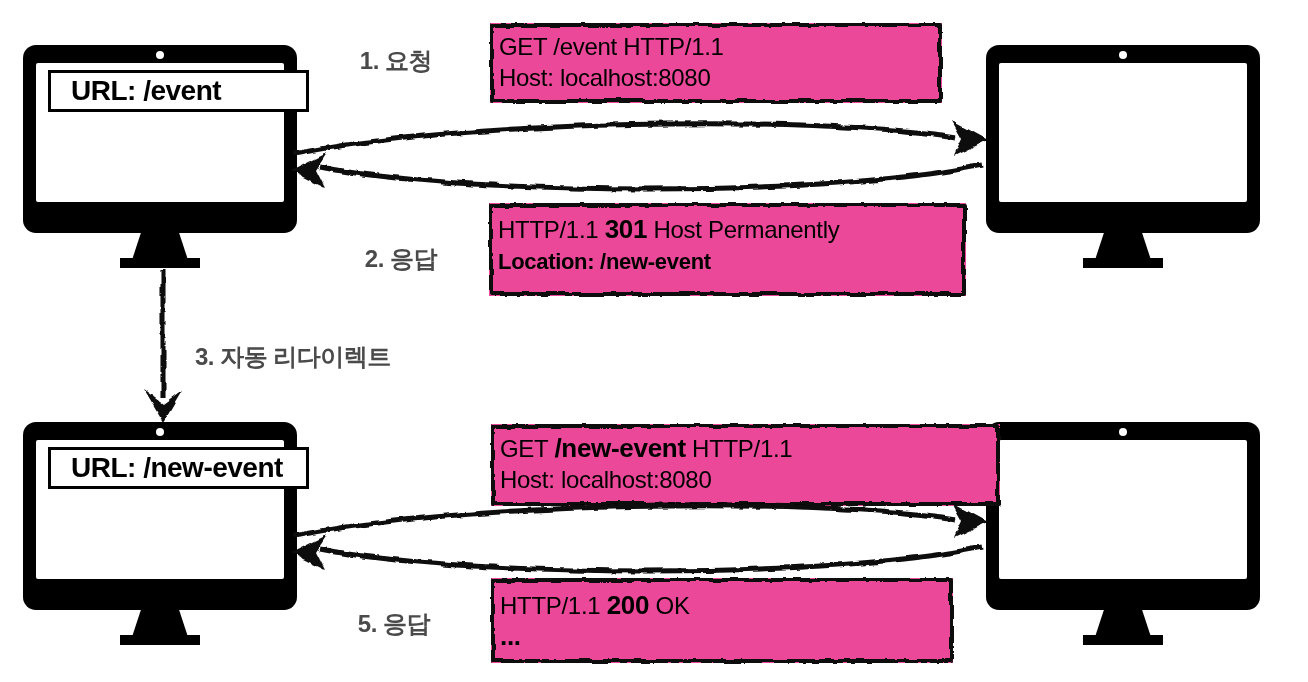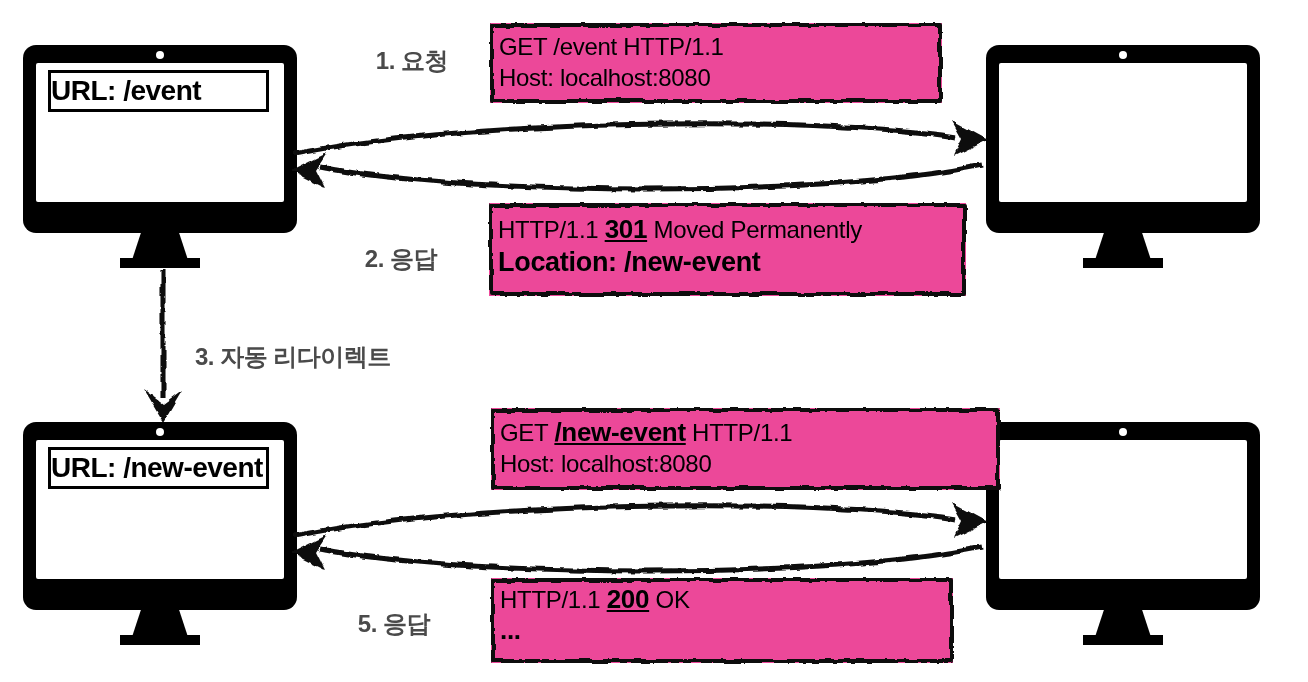--- a/index.html
+++ b/index.html
@@ -9,34 +9,34 @@
   
   .monitor{position:absolute;width:274px;height:225px;}
   .m-frame{position:absolute;left:0;top:0;width:274px;height:188px;background:#000;border-radius:13px;}
   .m-screen{position:absolute;left:13px;top:18px;width:248px;height:139px;background:#fff;border-radius:2px;}
   .m-cam{position:absolute;left:133px;top:6px;width:8px;height:8px;border-radius:50%;background:#fff;}
   .m-neck{position:absolute;left:109px;top:186px;width:56px;height:29px;background:#000;
           clip-path:polygon(17% 0,83% 0,100% 100%,0 100%);}
   .m-base{position:absolute;left:97px;top:213px;width:80px;height:10px;background:#000;}
   .url-box{position:absolute;left:25px;top:25px;width:215px;height:36px;background:#fff;
            border:3px solid #000;font-weight:bold;font-size:28px;line-height:36px;
-           padding:0 0;letter-spacing:-0.5px;white-space:nowrap;color:#000;}
+           padding:0 20px;letter-spacing:-0.5px;white-space:nowrap;color:#000;}
 
   
   .step{position:absolute;font-weight:bold;font-size:24px;line-height:28px;color:#4a4a4a;
         letter-spacing:-0.5px;white-space:nowrap;}
   .step.right{width:140px;text-align:right;}
 
   
   .msg{position:absolute;background:#ec4899;margin-left:48px;}
   .msg .border{position:absolute;inset:0;border:4px solid #0a0a0a;border-radius:2px;filter:url(#rough);}
   .msg .content{position:relative;color:#000;font-size:24px;line-height:31px;
                 letter-spacing:-0.3px;white-space:nowrap;}
-  .msg .em{font-weight:bold;font-size:26px;text-decoration:underline;}
-  .msg .l2-strong{font-weight:bold;font-size:27px;line-height:34px;}
+  .msg .em{font-weight:bold;font-size:26px;}
+  .msg .l2-strong{font-weight:bold;font-size:22px;line-height:34px;}
   .msg .dots{font-weight:bold;font-size:26px;line-height:30px;}
 
   
   .arr{position:absolute;overflow:visible;}
 </style>
 </head>
 <body>
 
 <div class="canvas">
 
@@ -76,52 +76,52 @@
   </div>
 
   <div class="monitor" style="left:986px;top:422px">
     <div class="m-frame"></div>
     <div class="m-screen"></div>
     <div class="m-cam"></div>
     <div class="m-neck"></div>
     <div class="m-base"></div>
   </div>
 
-  <div class="step right" style="left:308px;top:47px">1. 요청</div>
+  <div class="step right" style="left:292px;top:47px">1. 요청</div>
   <div class="step right" style="left:297px;top:245px">2. 응답</div>
   <div class="step" style="left:195px;top:343px">3. 자동 리다이렉트</div>
   <div class="step right" style="left:290px;top:610px">5. 응답</div>
 
   <div class="msg" style="left:442px;top:23px;width:452px;height:80px">
     <div class="border"></div>
     <div class="content" style="padding:8px 9px">
       <div>GET /event HTTP/1.1</div>
       <div>Host: localhost:8080</div>
     </div>
   </div>
 
   <div class="msg" style="left:441px;top:203px;width:477px;height:93px">
     <div class="border"></div>
     <div class="content" style="padding:11px 9px">
-      <div><span>HTTP/1.1 </span><span class="em">301</span><span> Moved Permanently</span></div>
+      <div><span>HTTP/1.1 </span><span class="em">301</span><span> Host Permanently</span></div>
       <div class="l2-strong">Location: /new-event</div>
     </div>
   </div>
 
-  <div class="msg" style="left:443px;top:408px;width:509px;height:82px">
+  <div class="msg" style="left:443px;top:424px;width:509px;height:82px">
     <div class="border"></div>
     <div class="content" style="padding:9px 9px">
       <div><span>GET </span><span class="em">/new-event</span><span> HTTP/1.1</span></div>
       <div>Host: localhost:8080</div>
     </div>
   </div>
 
   <div class="msg" style="left:443px;top:578px;width:462px;height:85px">
     <div class="border"></div>
-    <div class="content" style="padding:6px 9px">
+    <div class="content" style="padding:12px 9px">
       <div><span>HTTP/1.1 </span><span class="em">200</span><span> OK</span></div>
       <div class="dots">...</div>
     </div>
   </div>
 
   <svg class="arr" style="left:288px;top:110px" width="700" height="95" viewBox="0 0 700 95">
     <g filter="url(#rough)" stroke="#0a0a0a" stroke-width="5" fill="none">
       <path d="M6 44 C 170 10, 520 5, 668 27"></path>
       <path d="M694 55 C 540 88, 170 85, 32 57"></path>
     </g>

